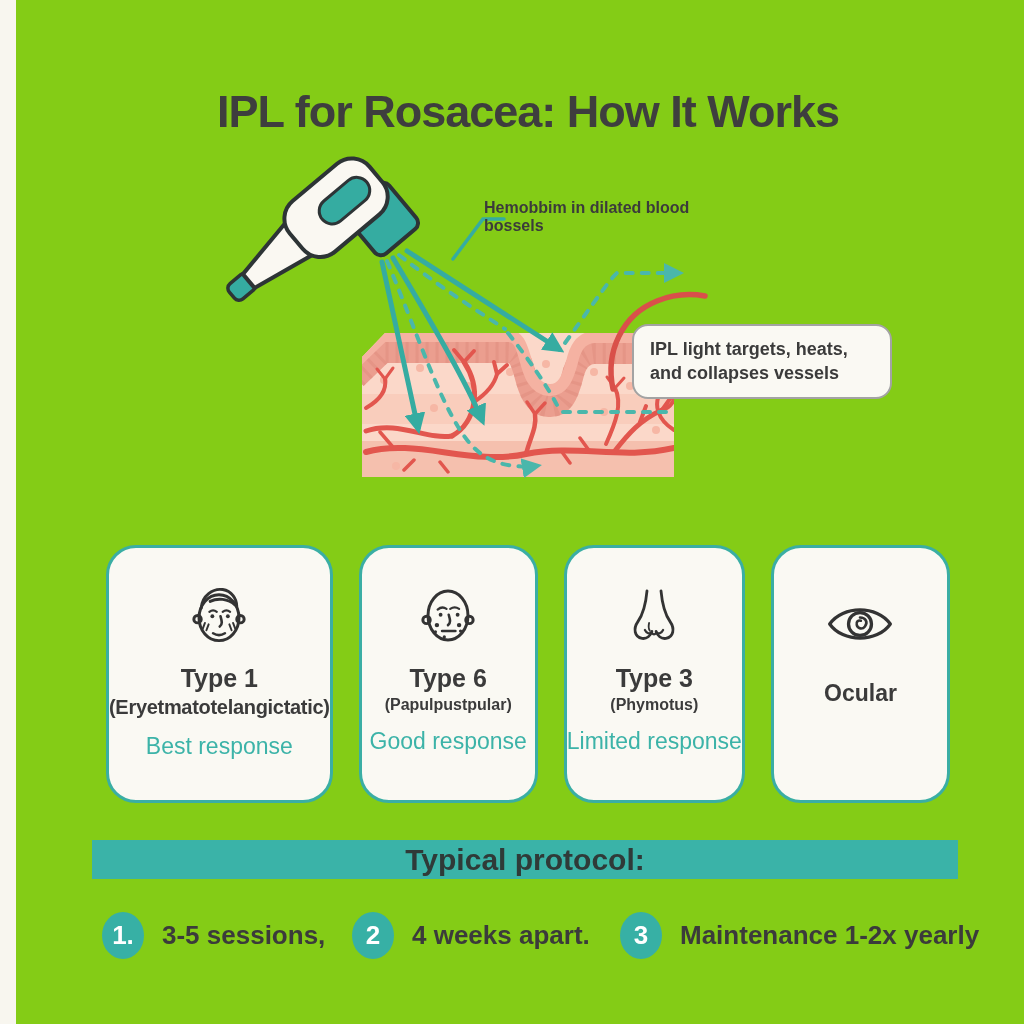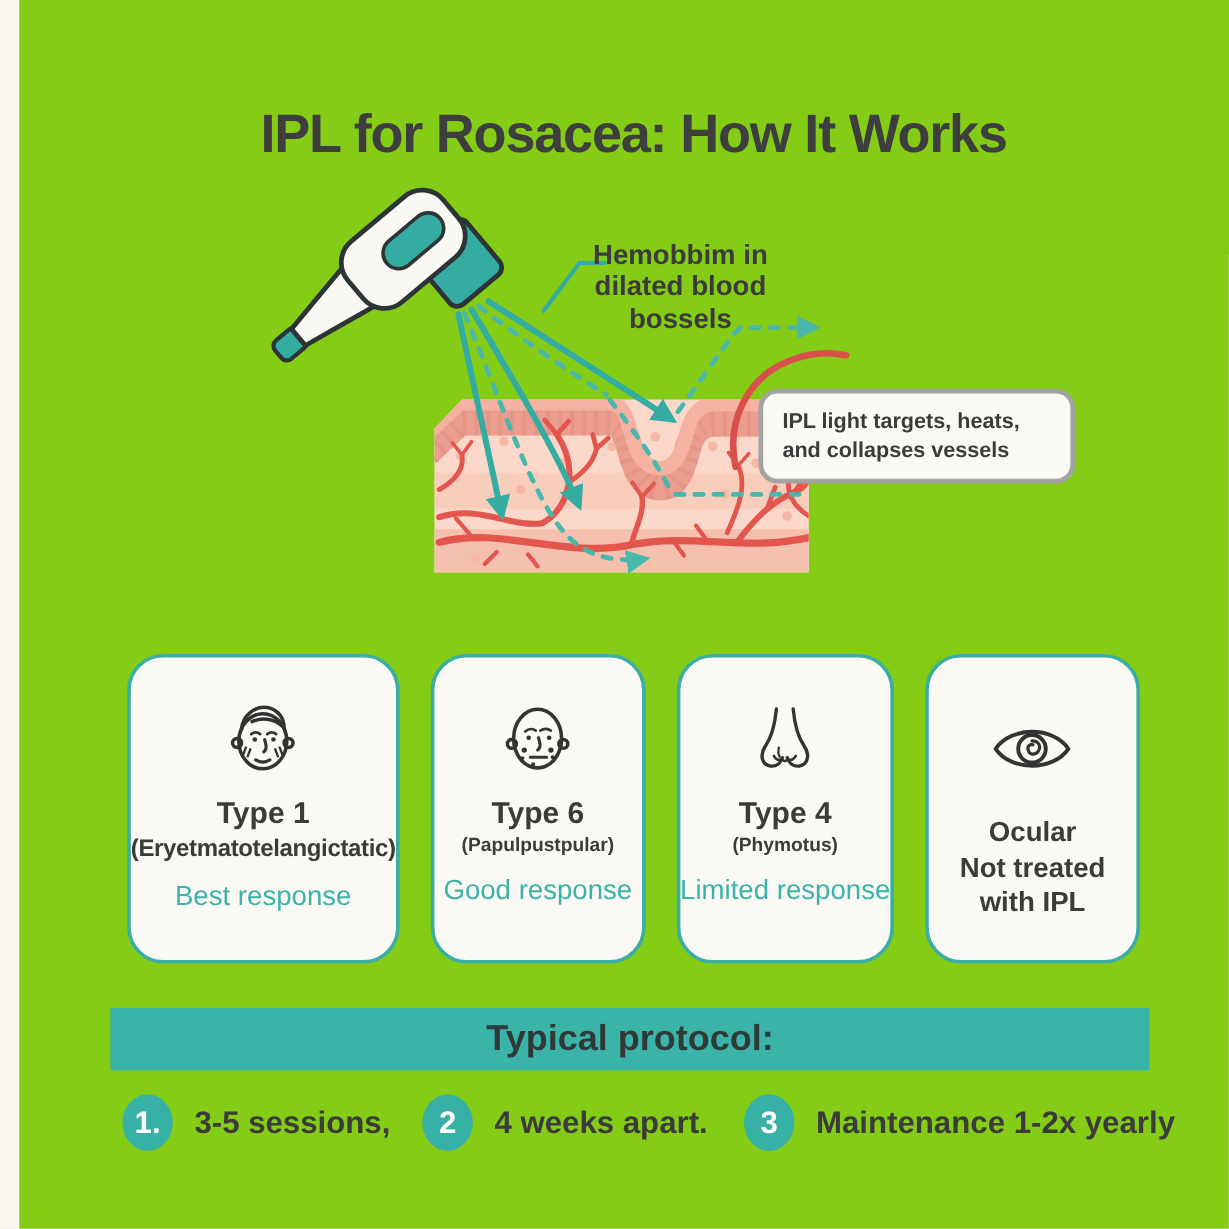--- a/index.html
+++ b/index.html
@@ -1,36 +1,36 @@
 <!DOCTYPE html>
 <html><head>
 <meta charset="utf-8">
 <style>
   html,body{margin:0;padding:0;background:#f8f6ef;}
   .page{position:relative;width:1024px;height:1024px;background:#84cc16;overflow:hidden;
         font-family:"Liberation Sans","DejaVu Sans",sans-serif;color:#3b3b3b;margin-left:16px;}
   .title{position:absolute;top:56px;left:0;width:1024px;text-align:center;
          font-size:45px;font-weight:bold;letter-spacing:-1px;color:#3e3e3e;}
   .illustration{position:absolute;top:0;left:0;width:1024px;height:540px;}
-  .vessel-label{position:absolute;left:440px;top:199px;width:222px;text-align:center;
-                font-size:23px;font-weight:bold;line-height:1.15;color:#3b3b3b;}
+  .vessel-label{position:absolute;left:468px;top:199px;width:222px;
+                font-size:16px;font-weight:bold;line-height:1.15;color:#3b3b3b;}
   .callout{position:absolute;left:616px;top:324px;width:224px;padding:11px 16px;
-           border:4px solid #a3a3a3;border-radius:16px;background:#faf9f3;
+           border:2px solid #a3a3a3;border-radius:16px;background:#faf9f3;
            font-size:18px;font-weight:bold;line-height:1.35;color:#3b3b3b;}
   .cards{position:absolute;left:90px;top:545px;width:844px;display:flex;gap:26px;align-items:center;}
   .card{flex:1;height:252px;border:3px solid #3aaea4;border-radius:30px;background:#faf9f3;
         display:flex;flex-direction:column;align-items:center;text-align:center;}
   .card .icon-box{height:92px;display:flex;align-items:flex-end;justify-content:center;margin-top:14px;}
   .card .type{font-size:25px;font-weight:bold;margin-top:10px;}
   .card .subtype{font-size:16px;font-weight:bold;margin-top:3px;white-space:nowrap;}
   .card:first-child .subtype{font-size:20px;letter-spacing:-0.3px;}
   .card .response{font-size:23px;font-weight:normal;color:#3cb3a8;margin-top:14px;white-space:nowrap;}
   .card .ocular-title{font-size:23px;font-weight:bold;margin-top:26px;}
   .card .ocular-note{font-size:23px;font-weight:bold;width:150px;line-height:1.22;margin-top:2px;}
-  .banner{position:absolute;left:76px;top:840px;width:866px;height:52px;background:#3ab3a8;
+  .banner{position:absolute;left:76px;top:840px;width:866px;height:39px;background:#3ab3a8;
           display:flex;align-items:center;justify-content:center;}
   .banner-text{font-size:30px;font-weight:bold;color:#2f3a38;}
   .steps{position:absolute;left:0;top:912px;width:1024px;height:54px;}
   .step{position:absolute;display:flex;align-items:center;gap:18px;}
   .step-1{left:86px;} .step-2{left:336px;} .step-3{left:604px;}
   .step-circle{width:42px;height:47px;border-radius:50%;background:#37b0a5;color:#ffffff;
                display:flex;align-items:center;justify-content:center;
                font-size:26px;font-weight:bold;flex:0 0 auto;}
   .step-label{font-size:26px;font-weight:bold;color:#3b3b3b;white-space:nowrap;}
 </style>
@@ -179,35 +179,34 @@
     <div class="card">
       <div class="icon-box">
         <svg width="70" height="76" viewBox="0 0 100 100" fill="none" stroke="#333" stroke-width="4" stroke-linecap="round" stroke-linejoin="round">
           <path d="M40,14 C38,36 34,48 27,58 C20,68 22,80 33,82 C40,83 45,78 47,72"></path>
           <path d="M60,14 C62,36 66,48 73,58 C80,68 78,80 67,82 C60,83 55,78 53,72"></path>
           <path d="M37,70 C39,74 43,76 46,74 M63,70 C61,74 57,76 54,74" stroke-width="3.2"></path>
           <path d="M47,74 C49,77 51,77 53,74" stroke-width="3.2"></path>
           <path d="M43,60 C42,64 42,68 44,71" stroke-width="2.6"></path>
         </svg>
       </div>
-      <div class="type">Type 4</div>
+      <div class="type">Type 3</div>
       <div class="subtype">(Phymotus)</div>
       <div class="response">Limited response</div>
     </div>
 
     <div class="card">
       <div class="icon-box">
         <svg width="82" height="60" viewBox="0 0 100 70" fill="none" stroke="#333" stroke-width="4" stroke-linecap="round" stroke-linejoin="round">
           <path d="M13,35 C29,12 71,12 87,35 C71,58 29,58 13,35 Z"></path>
           <circle cx="50" cy="35" r="14"></circle>
           <path d="M50,27 C57,27 60,33 56,38 C53,42 47,41 46,36 C45,32 48,30 51,31" stroke-width="3.2"></path>
         </svg>
       </div>
       <div class="ocular-title">Ocular</div>
-      <div class="ocular-note">Not treated with IPL</div>
     </div>
 
   </div>
 
   <div class="banner">
     <div class="banner-text">Typical protocol:</div>
   </div>
 
   <div class="steps">
     <div class="step step-1">

